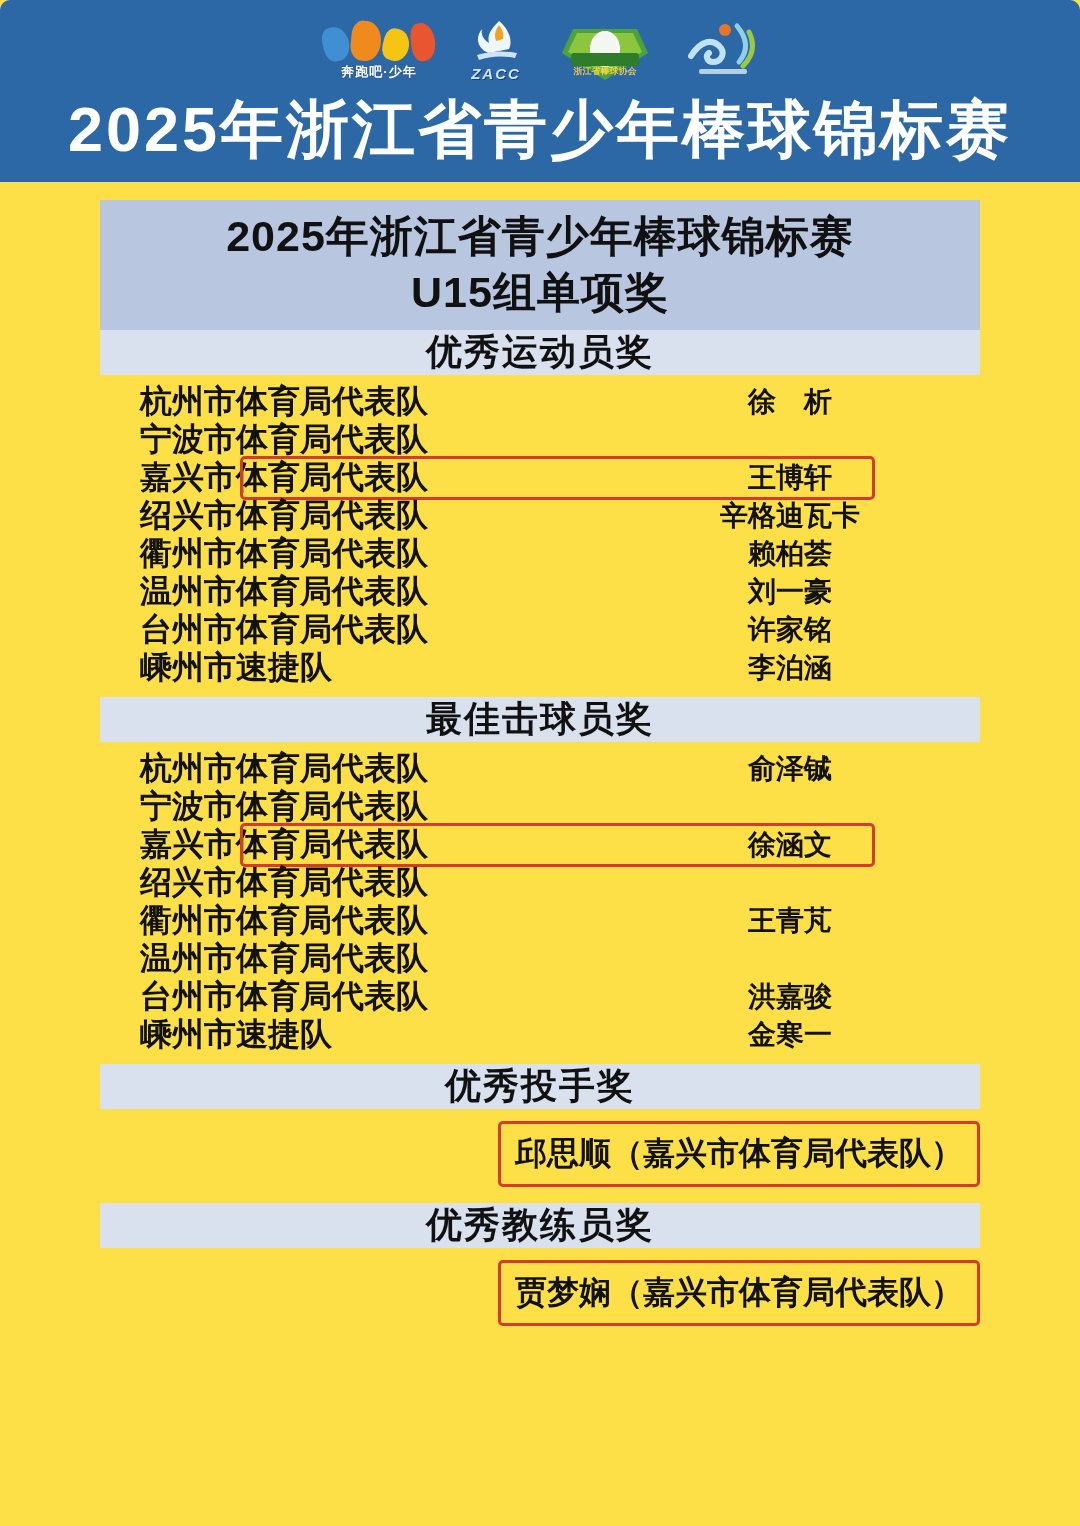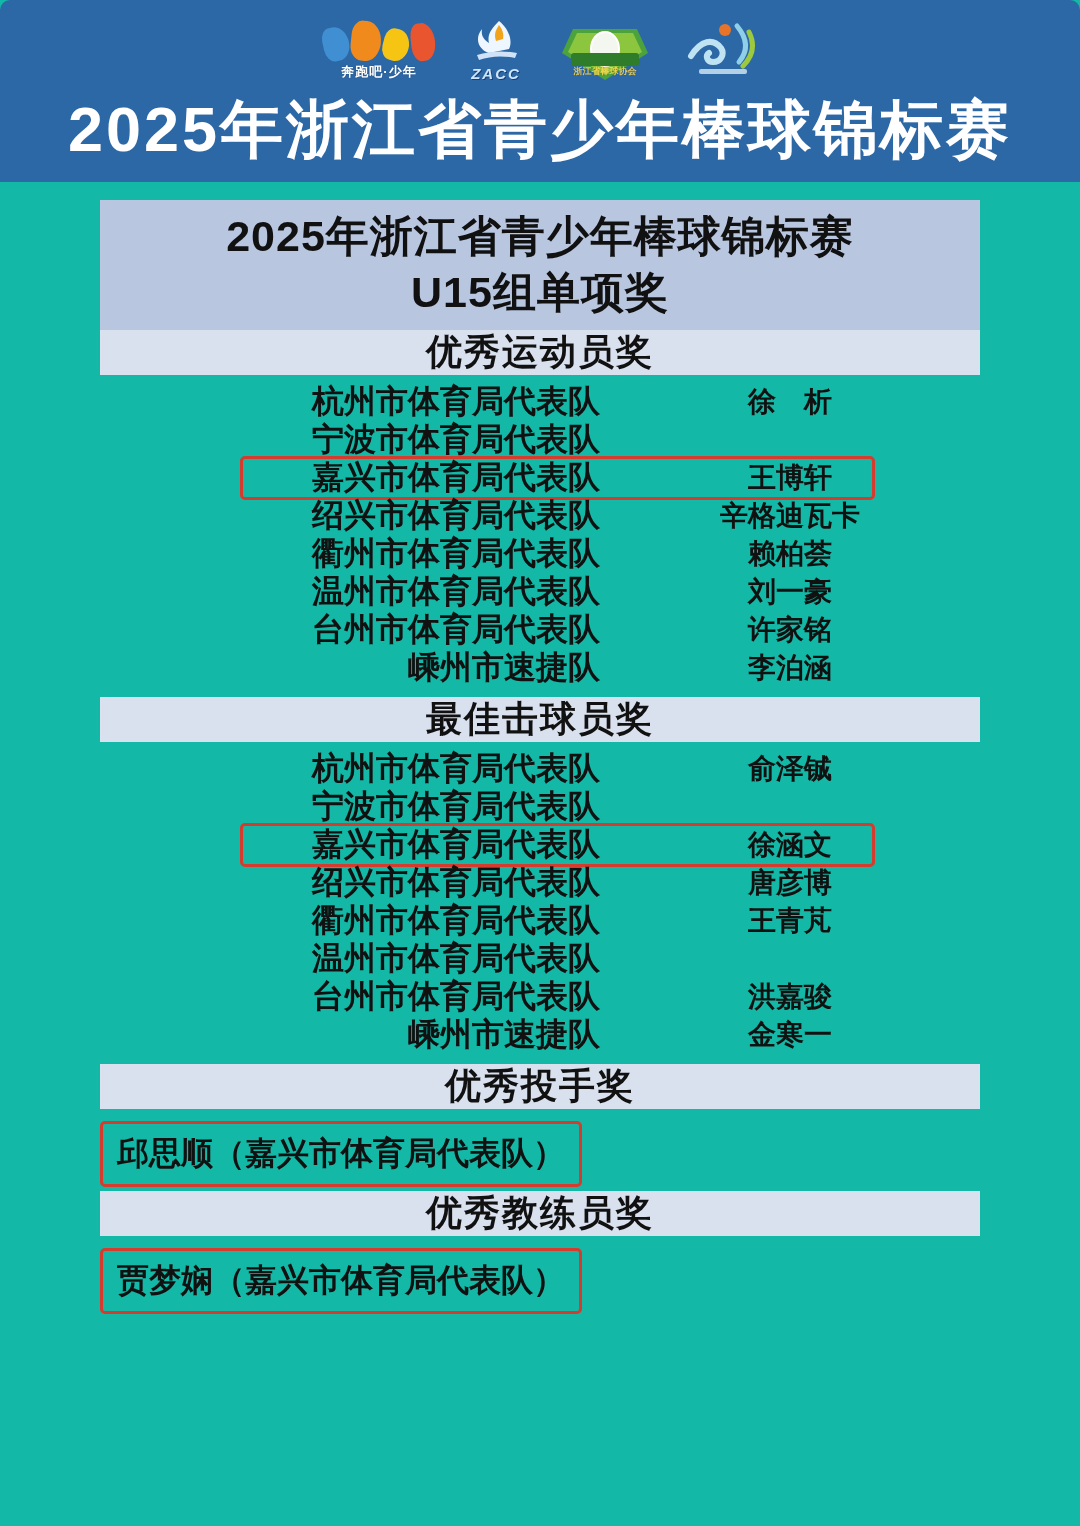--- a/index.html
+++ b/index.html
@@ -5,21 +5,21 @@
   * { margin: 0; padding: 0; box-sizing: border-box; }
   html, body { width: 1080px; background: #ffffff; }
   body {
     font-family: "Liberation Sans", "DejaVu Sans", sans-serif;
     color: #111111;
     width: 1080px;
     height: 1526px;
     position: relative;
     overflow: hidden;
   }
-  .page { width: 1080px; height: 1526px; background: #14b8a6; }
+  .page { width: 1080px; height: 1526px; background: #fde047; }
 
   
   .banner {
     width: 1080px;
     height: 182px;
     background: #2d68a6;
     border-radius: 10px 10px 0 0;
     display: flex;
     flex-direction: column;
     align-items: center;
@@ -99,21 +99,21 @@
   .rows { padding: 8px 0 10px 0; }
   .row {
     position: relative;
     height: 38px;
     display: flex;
     align-items: center;
   }
   .team {
     width: 460px;
     margin-left: 40px;
-    text-align: right;
+    text-align: left;
     font-size: 32px;
     font-weight: bold;
     white-space: nowrap;
   }
   .player {
     flex: 1;
     text-align: center;
     font-size: 28px;
     font-weight: bold;
     white-space: nowrap;
@@ -123,21 +123,21 @@
     position: absolute;
     left: 140px;
     right: 105px;
     top: -3px;
     bottom: -3px;
     border: 3px solid #d63c2e;
     border-radius: 5px;
     pointer-events: none;
   }
 
-  .winner-line { text-align: left; margin-top: 12px; margin-bottom: 4px; }
+  .winner-line { text-align: right; margin-top: 12px; margin-bottom: 16px; }
   .winner-box {
     display: inline-block;
     border: 3px solid #d63c2e;
     border-radius: 5px;
     padding: 8px 14px;
     font-size: 32px;
     font-weight: bold;
     white-space: nowrap;
   }
 
@@ -251,21 +251,20 @@
           </div>
           <div class="row">
             <span class="team">宁波市体育局代表队</span>
           </div>
           <div class="row highlighted">
             <span class="team">嘉兴市体育局代表队</span>
             <span class="player">徐涵文</span>
           </div>
           <div class="row">
             <span class="team">绍兴市体育局代表队</span>
-            <span class="player">唐彦博</span>
           </div>
           <div class="row">
             <span class="team">衢州市体育局代表队</span>
             <span class="player">王青芃</span>
           </div>
           <div class="row">
             <span class="team">温州市体育局代表队</span>
           </div>
           <div class="row">
             <span class="team">台州市体育局代表队</span>

